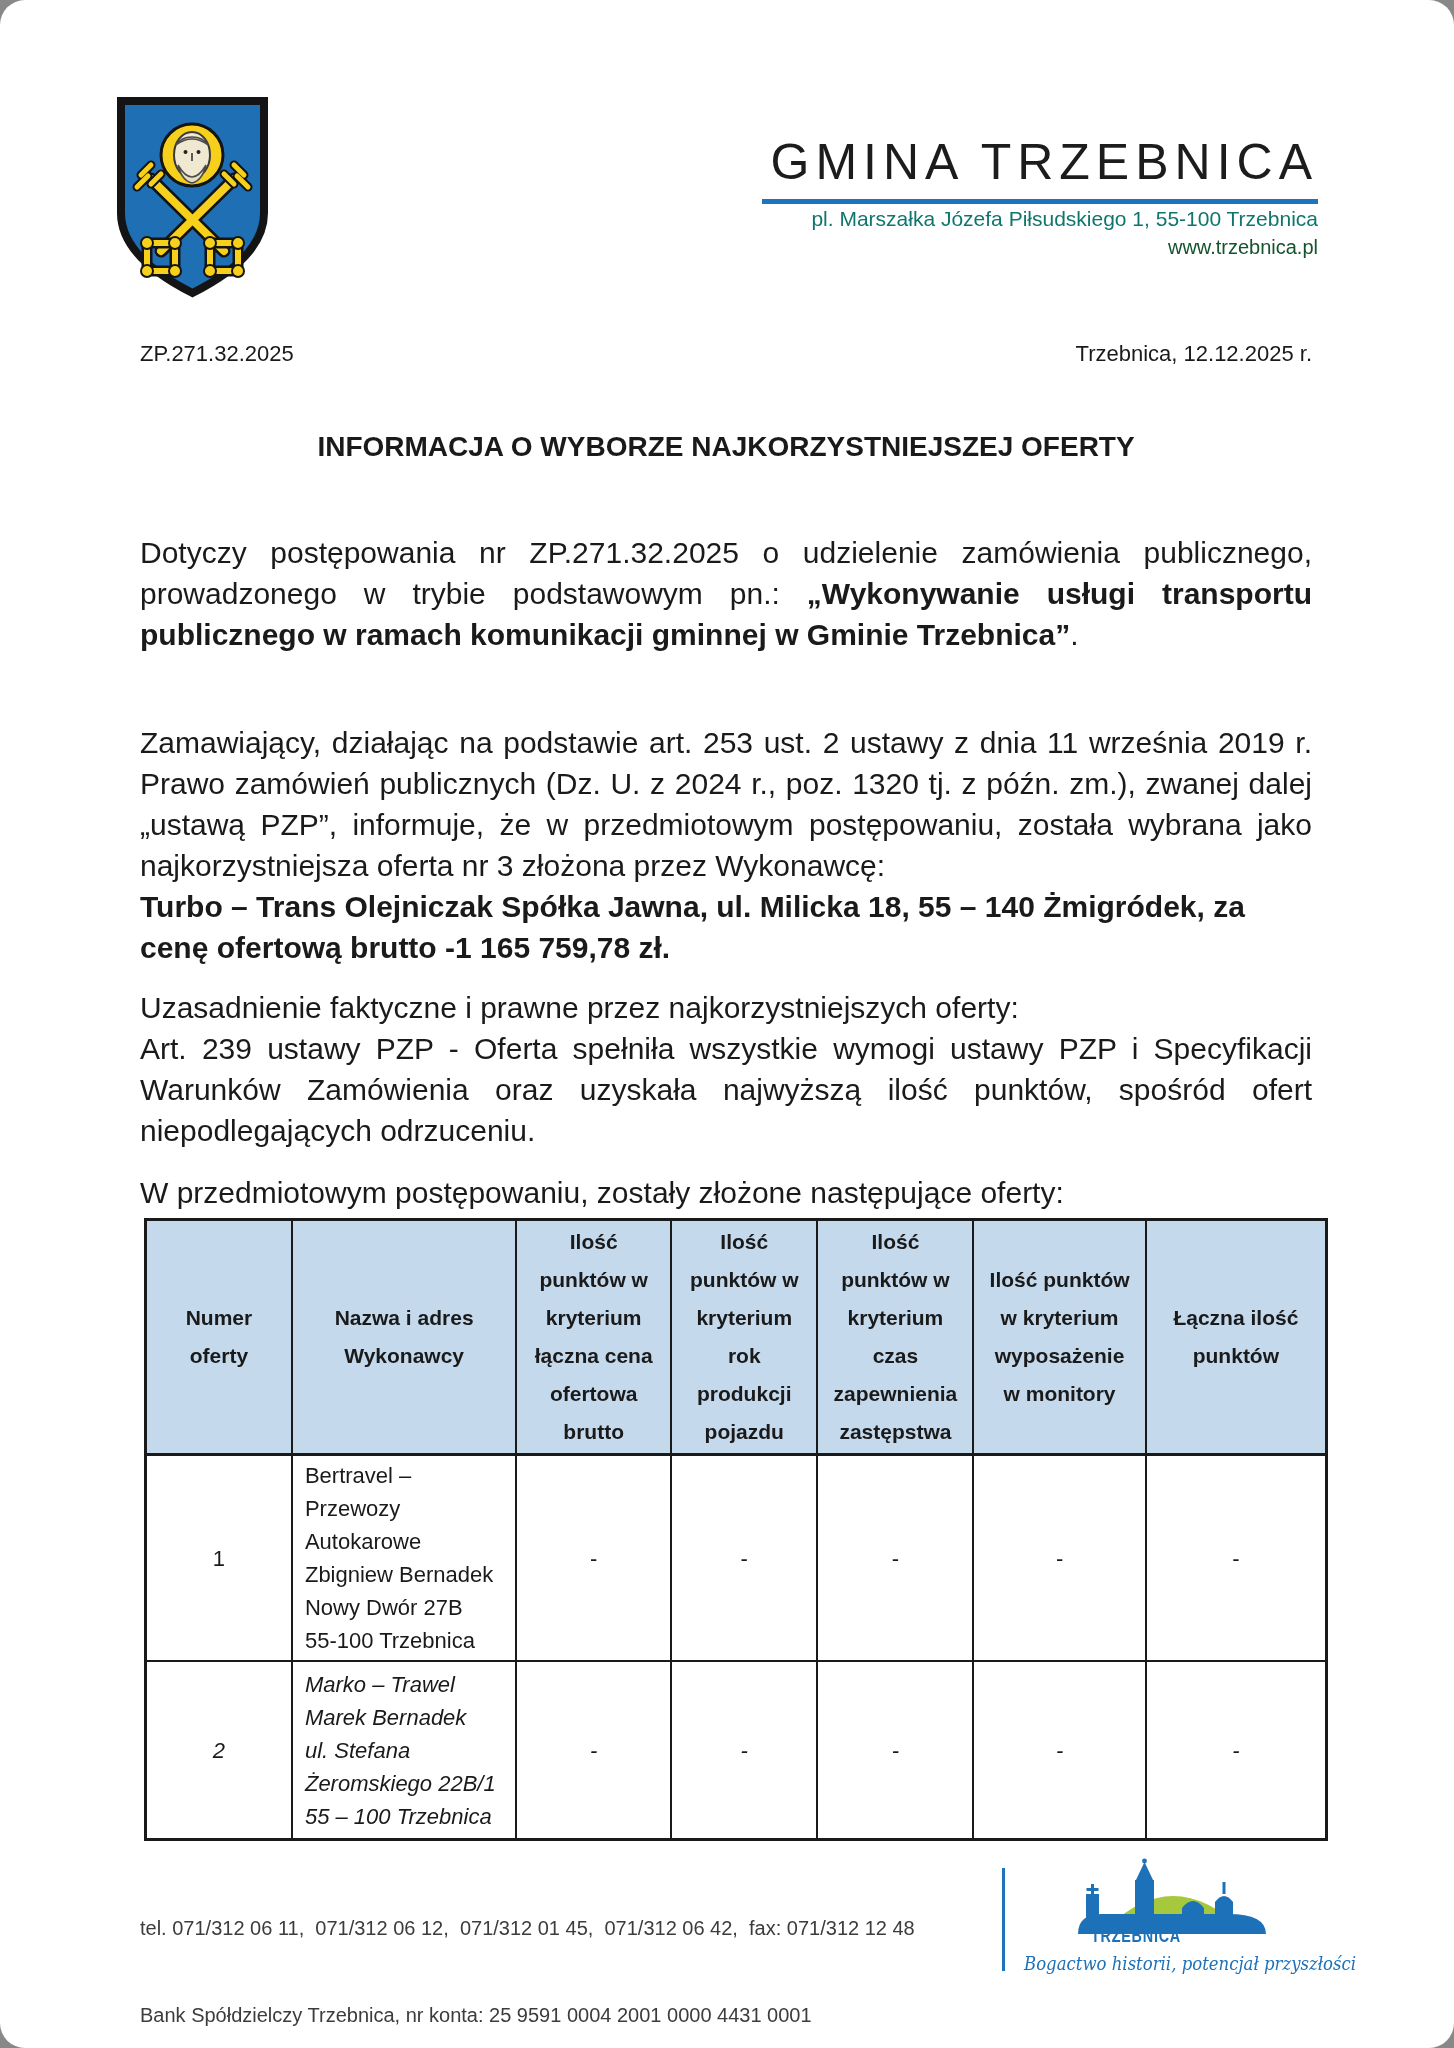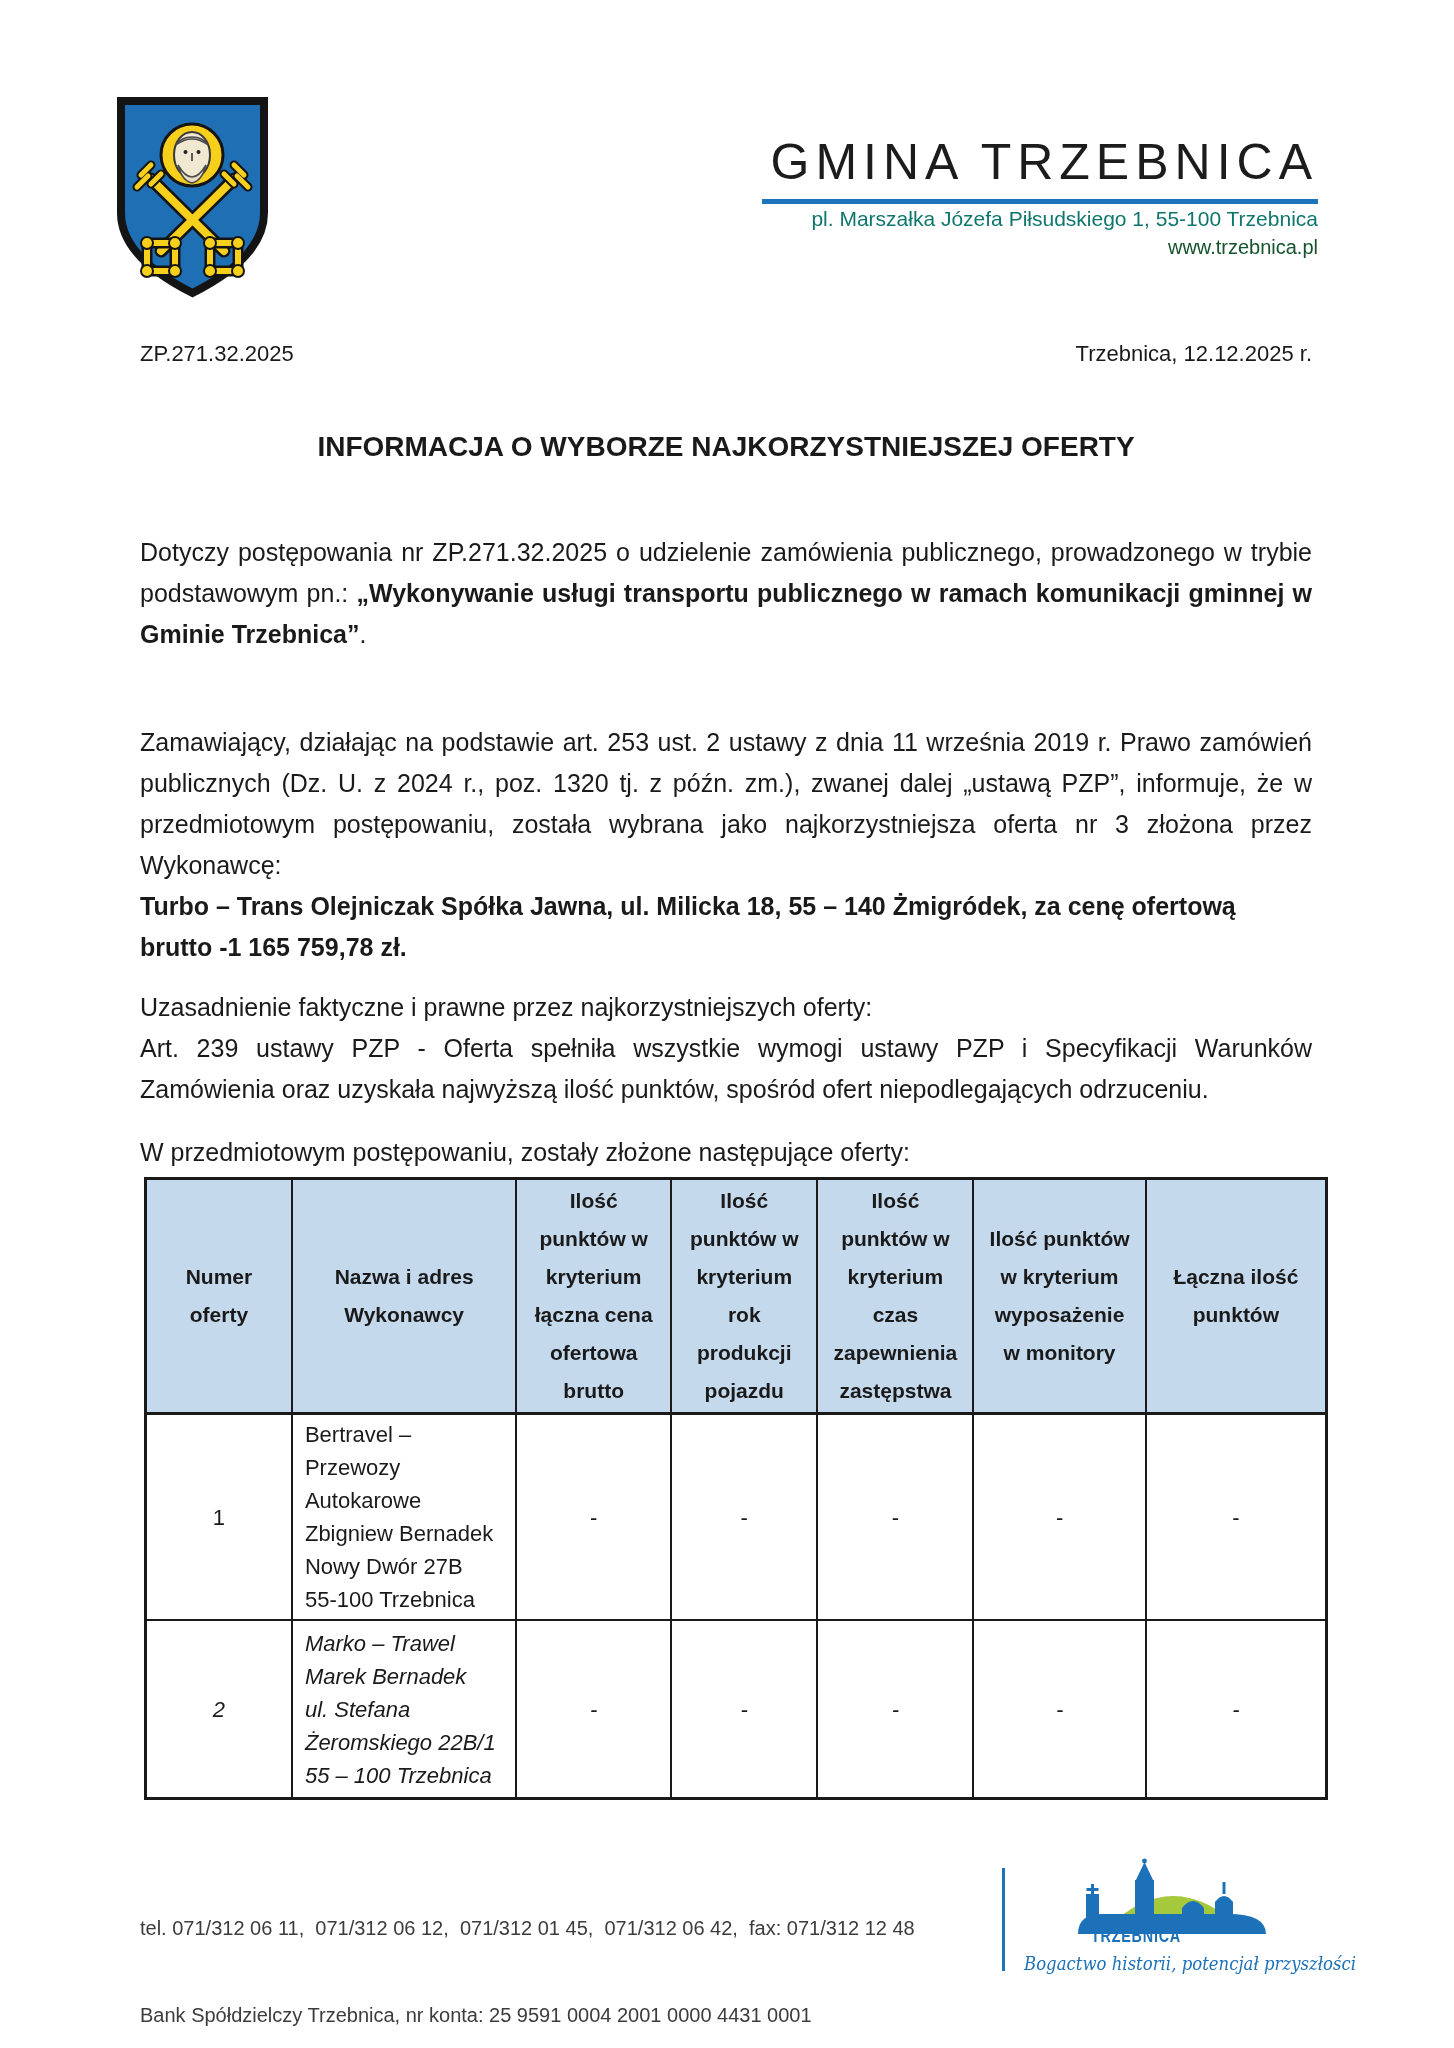--- a/index.html
+++ b/index.html
@@ -4,20 +4,21 @@
 <style>
   html,body{margin:0;padding:0;background:#888;}
   .page{
     position:relative;
     width:1454px;height:2048px;
     background:#ffffff;
     font-family:"Liberation Sans", sans-serif;
     color:#1a1a1a;
     overflow:hidden;
     margin:0 auto;
+    border-radius:25px;
   }
   
   .coa{position:absolute;left:115px;top:95px;width:155px;height:205px;}
   .org-block{position:absolute;top:134px;right:136px;width:556px;}
   .org-name{
     font-size:50px;line-height:56px;font-weight:400;
     letter-spacing:6px;color:#1c1c1c;white-space:nowrap;text-align:right;
   }
   .org-rule{height:5px;margin-top:9px;}
   .org-address{margin-top:3px;font-size:21px;line-height:24px;text-align:right;color:#0f766e;}
@@ -28,21 +29,21 @@
     display:flex;justify-content:space-between;
     font-size:22px;line-height:26px;
   }
   
   .doc-title{
     position:absolute;left:140px;right:142px;top:430px;
     text-align:center;font-size:28px;line-height:34px;font-weight:700;margin:0;
   }
   
   .body{position:absolute;left:140px;right:142px;top:532px;}
-  .para{margin:0;font-size:25px;line-height:41px;text-align:justify;}
+  .para{margin:0;font-size:30px;line-height:41px;text-align:justify;}
   .para.b{font-weight:700;text-align:left;}
   .mt-p2{margin-top:67px;}
   .mt-uzas{margin-top:19px;}
   .mt-p4{margin-top:27px;line-height:30px;}
   
   table.offers{
     border-collapse:collapse;table-layout:fixed;
     width:1184px;margin-left:4px;margin-top:10px;
   }
   table.offers td,table.offers th{

